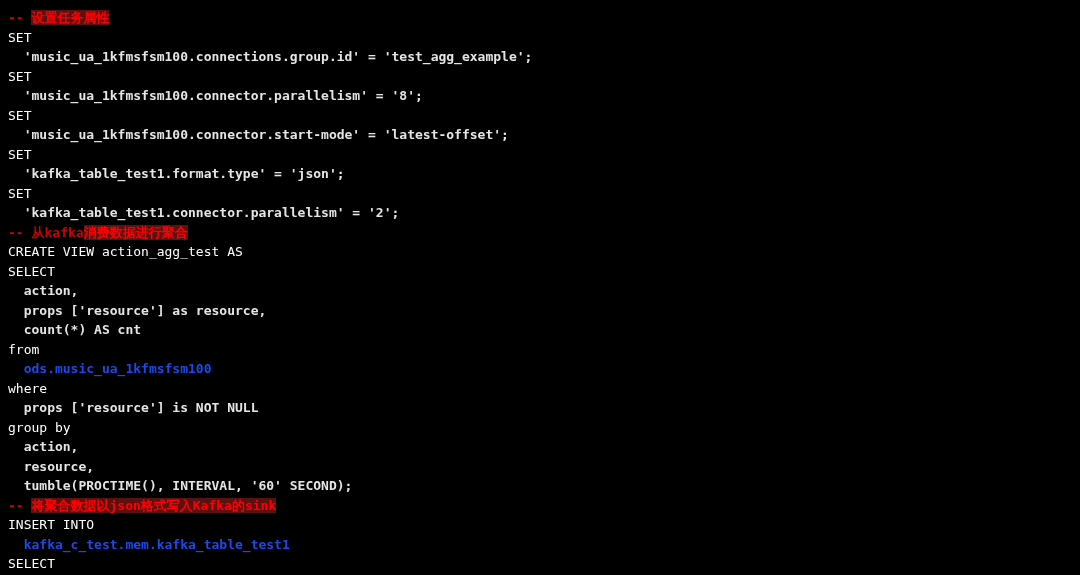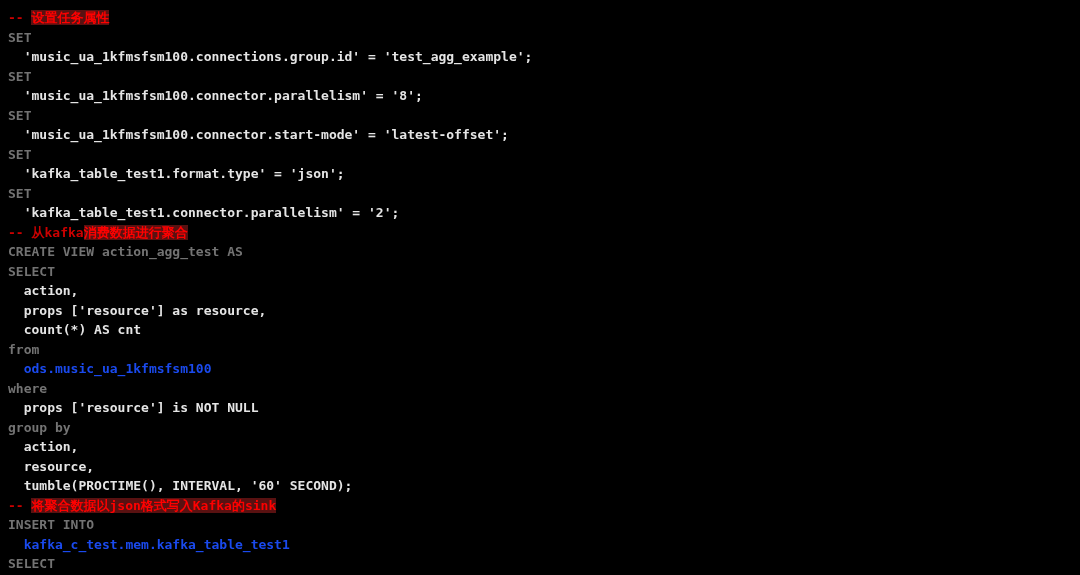--- a/index.html
+++ b/index.html
@@ -10,20 +10,20 @@
       font-weight: bold;
       line-height: 1.5;
       padding: 8px;
       color: #22aa22;
       width: 1080px;
       height: 575px;
     }
     .line { white-space: pre; }
     .comment { color: #cc0000; }
     .comment-highlight { color: #ff0000; background: rgba(255,50,50,0.35); margin-top: 12px; }
-    .keyword { color: #737373; font-weight: bold; }
+    .keyword { color: #ffffff; font-weight: normal; }
     .identifier { color: #1a4aee; margin-top: 46px; }
     .normal { color: #e5e5e5; }
   </style>
 </head>
 <body>
 
 <pre id="code-container"><div class="line"><span class="comment">-- </span><span class="comment-highlight">设置任务属性</span></div><div class="line"><span class="keyword">SET</span></div><div class="line"><span class="normal">  'music_ua_1kfmsfsm100.connections.group.id' = 'test_agg_example';</span></div><div class="line"><span class="keyword">SET</span></div><div class="line"><span class="normal">  'music_ua_1kfmsfsm100.connector.parallelism' = '8';</span></div><div class="line"><span class="keyword">SET</span></div><div class="line"><span class="normal">  'music_ua_1kfmsfsm100.connector.start-mode' = 'latest-offset';</span></div><div class="line"><span class="keyword">SET</span></div><div class="line"><span class="normal">  'kafka_table_test1.format.type' = 'json';</span></div><div class="line"><span class="keyword">SET</span></div><div class="line"><span class="normal">  'kafka_table_test1.connector.parallelism' = '2';</span></div><div class="line"><span class="comment">-- 从kafka</span><span class="comment-highlight">消费数据进行聚合</span></div><div class="line"><span class="keyword">CREATE VIEW action_agg_test AS</span></div><div class="line"><span class="keyword">SELECT</span></div><div class="line"><span class="normal">  action,</span></div><div class="line"><span class="normal">  props ['resource'] as resource,</span></div><div class="line"><span class="normal">  count(*) AS cnt</span></div><div class="line"><span class="keyword">from</span></div><div class="line"><span class="normal">  </span><span class="identifier">ods.music_ua_1kfmsfsm100</span></div><div class="line"><span class="keyword">where</span></div><div class="line"><span class="normal">  props ['resource'] is NOT NULL</span></div><div class="line"><span class="keyword">group by</span></div><div class="line"><span class="normal">  action,</span></div><div class="line"><span class="normal">  resource,</span></div><div class="line"><span class="normal">  tumble(PROCTIME(), INTERVAL, '60' SECOND);</span></div><div class="line"><span class="comment">-- </span><span class="comment-highlight">将聚合数据以json格式写入Kafka的sink</span></div><div class="line"><span class="keyword">INSERT INTO</span></div><div class="line"><span class="normal">  </span><span class="identifier">kafka_c_test.mem.kafka_table_test1</span></div><div class="line"><span class="keyword">SELECT</span></div><div class="line"></div></pre>
 
 </body></html>

